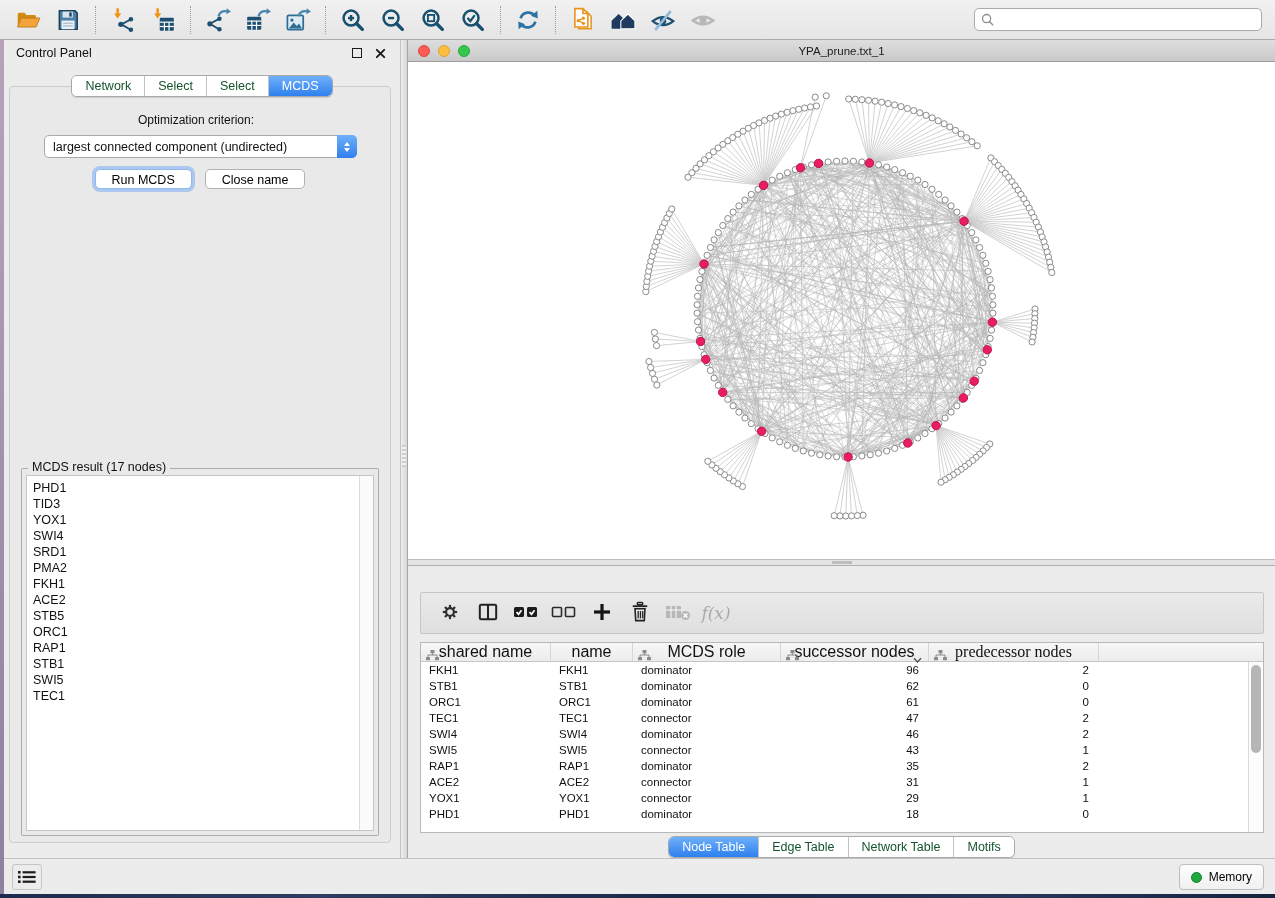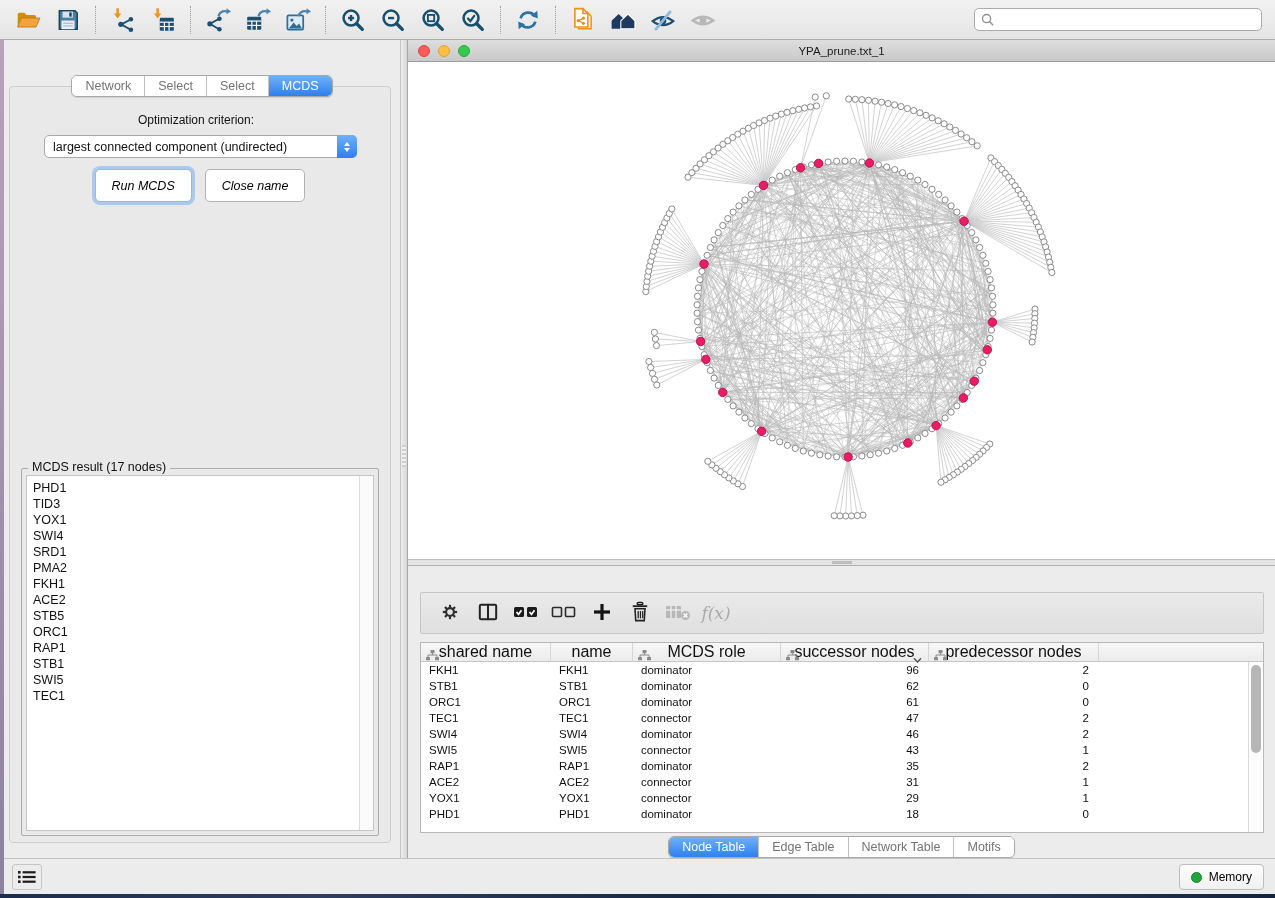--- a/index.html
+++ b/index.html
@@ -20,36 +20,36 @@
   .search{position:absolute;right:13px;top:8px;width:288px;height:23px;box-sizing:border-box;
       border:1px solid #ABABAB;border-radius:5px;background:#fff;display:flex;align-items:center;padding-left:6px;}
   .search input{border:none;outline:none;flex:1;font:12px "Liberation Sans","DejaVu Sans",sans-serif;background:transparent;height:100%;}
   
   .p-head{height:26px;display:flex;align-items:center;padding:0 12px;font-size:12.5px;color:#111;}
   .p-head .spacer{flex:1;}
   .panel-btn{width:15px;height:15px;display:flex;align-items:center;justify-content:center;margin-left:9px;background:none;border:none;padding:0;}
   .float-box{width:8px;height:8px;border:1.5px solid #1a1a1a;display:block;}
   
   .seg{display:inline-flex;border:1px solid #A9A9A9;border-radius:6px;overflow:hidden;background:#fff;box-shadow:0 1px 1px rgba(0,0,0,.12);}
-  .seg-item{padding:3px 13px;font-size:12.5px;color:#737373;border:none;border-left:1px solid #C2C2C2;background:#fff;line-height:14px;}
+  .seg-item{padding:3px 13px;font-size:12.5px;color:#14532d;border:none;border-left:1px solid #C2C2C2;background:#fff;line-height:14px;}
   .seg-item:first-child{border-left:none;}
   .seg-item.active{background:linear-gradient(#6FB0F9,#2E80EF);color:#fff;}
   
   .cp{position:absolute;left:4px;top:40px;width:396px;height:818px;background:#ECECEC;}
   .cp-pane{position:absolute;left:5px;right:9px;top:46px;bottom:15px;background:#E9E9E9;border:1px solid #CDCDCD;border-radius:4px;}
   .cp-tabs{position:absolute;top:35px;left:0;right:0;display:flex;justify-content:center;z-index:2;}
   .opt-label{position:absolute;top:26px;left:0;right:8px;text-align:center;font-size:12px;}
   .dropdown{position:absolute;top:48px;left:34px;width:313px;height:23px;box-sizing:border-box;background:#fff;
       border:1px solid #A9A9A9;border-radius:5px;font-size:12.5px;display:flex;align-items:center;padding-left:8px;}
   .dd-cap{position:absolute;right:-1px;top:-1px;width:20px;height:23px;border-radius:0 5px 5px 0;
       background:linear-gradient(#6FB0F9,#2F7FEF);display:flex;flex-direction:column;align-items:center;justify-content:center;gap:2px;}
   .dd-up{width:0;height:0;border-left:3.5px solid transparent;border-right:3.5px solid transparent;border-bottom:4px solid #fff;}
   .dd-down{width:0;height:0;border-left:3.5px solid transparent;border-right:3.5px solid transparent;border-top:4px solid #fff;}
   .btn-row{position:absolute;top:82px;left:0;right:0;display:flex;justify-content:center;gap:13px;}
-  .btn{height:33px;padding:0 16px;font-size:12.5px;background:#fff;border:1px solid #B3B3B3;border-radius:5px;line-height:20px;font-style:italic;}
+  .btn{height:20px;padding:0 16px;font-size:12.5px;background:#fff;border:1px solid #B3B3B3;border-radius:5px;line-height:20px;}
   .btn.focused{border-color:#8FB9F0;box-shadow:0 0 0 3px rgba(100,160,245,.45);}
   .fieldset{position:absolute;left:11px;right:11px;top:381px;bottom:6px;border:1px solid #ADADAD;border-radius:2px;}
   .legend{position:absolute;top:-9px;left:6px;background:#E9E9E9;padding:0 4px;font-size:12.5px;}
   .listbox{position:absolute;left:4px;right:4px;top:6px;bottom:4px;background:#fff;border:1px solid #C6C6C6;overflow:hidden;}
   .listbox .items{position:absolute;left:0;top:4px;right:14px;}
   .list-item{font-size:12.5px;line-height:16px;padding-left:6px;}
   .lb-scroll{position:absolute;top:0;bottom:0;right:0;width:13px;border-left:1px solid #DCDCDC;background:#FBFBFB;}
   
   .vsplit{position:absolute;left:400px;top:40px;width:8px;height:818px;box-sizing:border-box;
       background:linear-gradient(90deg,#EDEDED,#D8D8D8);border-left:1px solid #C4C4C4;border-right:1px solid #A5A5A5;}
@@ -311,20 +311,37 @@
           </svg>
       </span>
       <input value="" placeholder="" style="">
     </div>
   </div>
 
   <div class="desk-left"></div>
   <div class="desk-bottom"></div>
 
   <div class="cp">
+    <div class="p-head">
+      <span>Control Panel</span>
+      <span class="spacer"></span>
+      <button class="panel-btn">
+          <span class="float-box"></span>
+        </button>
+      <button class="panel-btn">
+          <span style="display:flex;">
+            <svg width="11" height="11" viewBox="0 0 11 11">
+              <g stroke="#1a1a1a" stroke-width="1.9" stroke-linecap="round">
+                <line x1="1.8" y1="1.8" x2="9.2" y2="9.2"></line>
+                <line x1="9.2" y1="1.8" x2="1.8" y2="9.2"></line>
+              </g>
+            </svg>
+          </span>
+        </button>
+    </div>
     <div class="cp-pane">
       <div class="opt-label">Optimization criterion:</div>
       <div class="dropdown">
         <span>largest connected component (undirected)</span>
         <span class="dd-cap">
             <span class="dd-up"></span>
             <span class="dd-down"></span>
           </span>
       </div>
       <div class="btn-row">
@@ -1443,21 +1460,21 @@
                   <rect x="4.5" y="0" width="4" height="3.2" rx="0.5"></rect>
                   <rect x="0" y="7" width="4" height="3.2" rx="0.5"></rect>
                   <rect x="9" y="7" width="4" height="3.2" rx="0.5"></rect>
                 </g>
               </svg></span>
             <span class="th-label">successor nodes</span>
             <span class="sort"><svg width="9" height="6" viewBox="0 0 9 6">
                 <path d="M1,1.2 L4.5,5 L8,1.2" fill="none" stroke="#555" stroke-width="1.4"></path>
               </svg></span>
           </div>
-          <div class="th" style="width: 170px;">
+          <div class="th" style="width: 170px; font-family: Liberation Serif, serif;">
             <span class="oc"><svg width="13" height="11" viewBox="0 0 13 11">
                 <g stroke="#8a8a8a" stroke-width="1" fill="none">
                   <path d="M6.5,3.2 V5 M2,7 V5 H11 V7"></path>
                 </g>
                 <g fill="#8a8a8a">
                   <rect x="4.5" y="0" width="4" height="3.2" rx="0.5"></rect>
                   <rect x="0" y="7" width="4" height="3.2" rx="0.5"></rect>
                   <rect x="9" y="7" width="4" height="3.2" rx="0.5"></rect>
                 </g>
               </svg></span>

